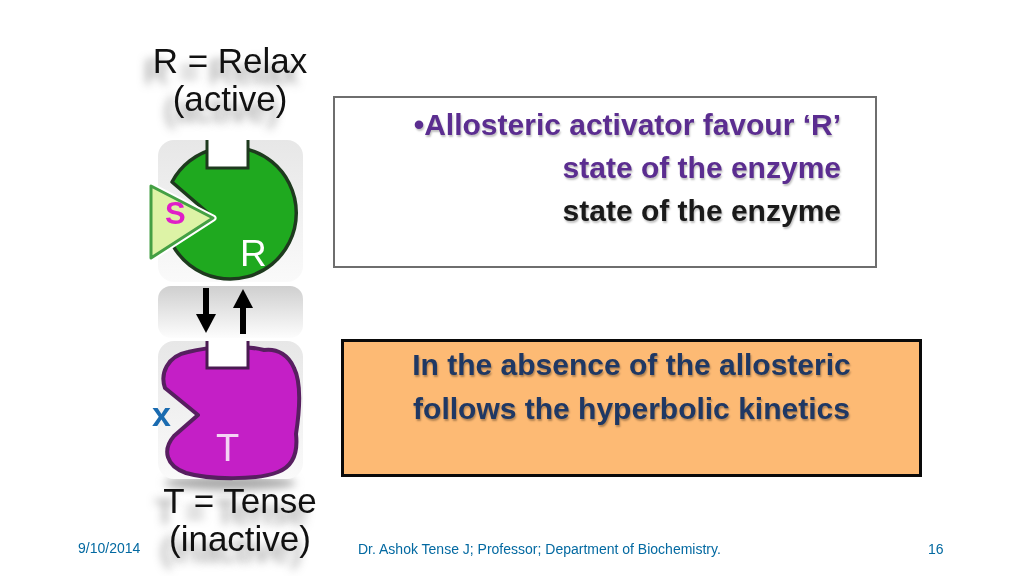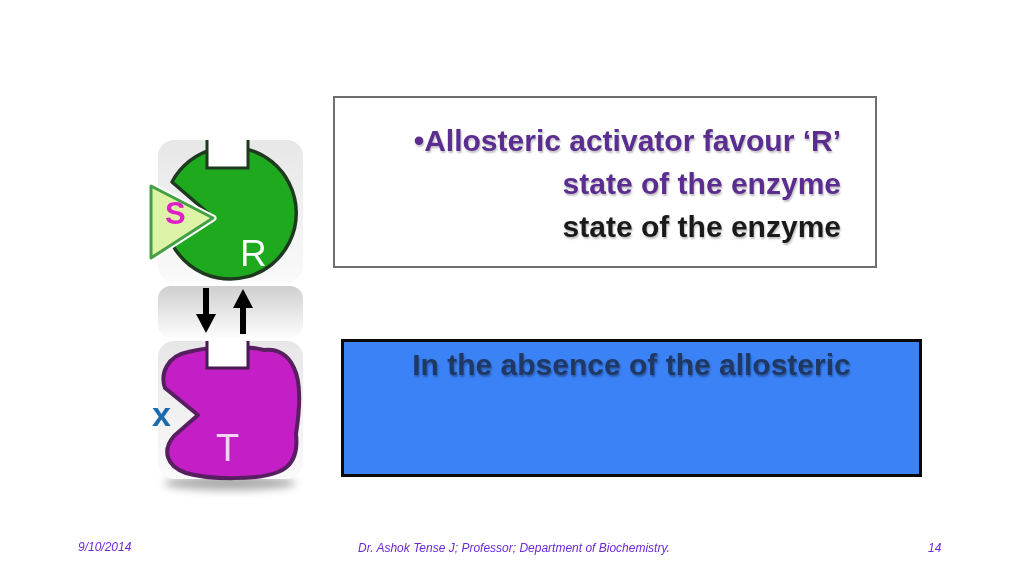--- a/index.html
+++ b/index.html
@@ -22,44 +22,47 @@
 
   
   #info-box{
     position:absolute;left:333px;top:96px;width:544px;height:172px;
     background:#ffffff;border:2px solid #6e6e6e;box-sizing:border-box;
   }
   #info-box .txt{
     padding:5px 34px 0 0;text-align:right;
     font-size:30px;font-weight:700;line-height:43px;
     text-shadow:1px 2px 2px rgba(0,0,0,0.25);
-    margin-top:16px;
   }
   .bullet-purple{color:#5b2d90;}
   .bullet-black{color:#1a1a1a;}
 
   
   #note-box{
     position:absolute;left:341px;top:339px;width:581px;height:138px;
-    background:#3b82f6;border:3px solid #0a0a0a;box-sizing:border-box;
+    background:#fdba74;border:3px solid #0a0a0a;box-sizing:border-box;
     text-align:center;color:#1f3864;font-size:30px;font-weight:700;line-height:44px;
     padding-top:1px;text-shadow:1px 2px 2px rgba(0,0,0,0.3);
   }
 
   
-  .footer-text{position:absolute;color:#6d28d9;font-size:12px;font-weight:400;font-style:italic;}
+  .footer-text{position:absolute;color:#0369a1;font-size:14px;font-weight:400;}
   #footer-date{left:78px;top:540px;}
   #footer-credit{left:358px;top:541px;}
   #footer-page{left:928px;top:541px;}
 </style>
 </head>
 <body>
 
 <div id="slide">
 
+  <div id="top-label" class="big-label">
+    <div>R = Relax</div>
+    <div>(active)</div>
+  </div>
 
   <svg id="diagram-svg" width="180" height="370" viewBox="0 0 180 370">
     <defs>
       <linearGradient id="cardGrad" x1="0" y1="0" x2="0" y2="1">
         <stop offset="0" stop-color="#e7e7e7"></stop>
         <stop offset="1" stop-color="#fafafa"></stop>
       </linearGradient>
       <linearGradient id="cardGrad2" x1="0" y1="0" x2="0" y2="1">
         <stop offset="0" stop-color="#cfcfcf"></stop>
         <stop offset="1" stop-color="#fdfdfd"></stop>
@@ -109,20 +112,25 @@
   <div id="info-box">
     <div class="txt">
       <div class="bullet-purple">•Allosteric activator favour ‘R’</div>
       <div class="bullet-purple">state of the enzyme</div>
       <div class="bullet-black">state of the enzyme</div>
     </div>
   </div>
 
   <div id="note-box">
     <div>In the absence of the allosteric</div>
+    <div>follows the hyperbolic kinetics</div>
   </div>
 
+  <div id="bottom-label" class="big-label">
+    <div>T = Tense</div>
+    <div>(inactive)</div>
+  </div>
 
   <span id="footer-date" class="footer-text">9/10/2014</span>
   <span id="footer-credit" class="footer-text">Dr. Ashok Tense J; Professor; Department of Biochemistry.</span>
-  <span id="footer-page" class="footer-text">14</span>
+  <span id="footer-page" class="footer-text">16</span>
 
 </div>
 
 </body></html>

